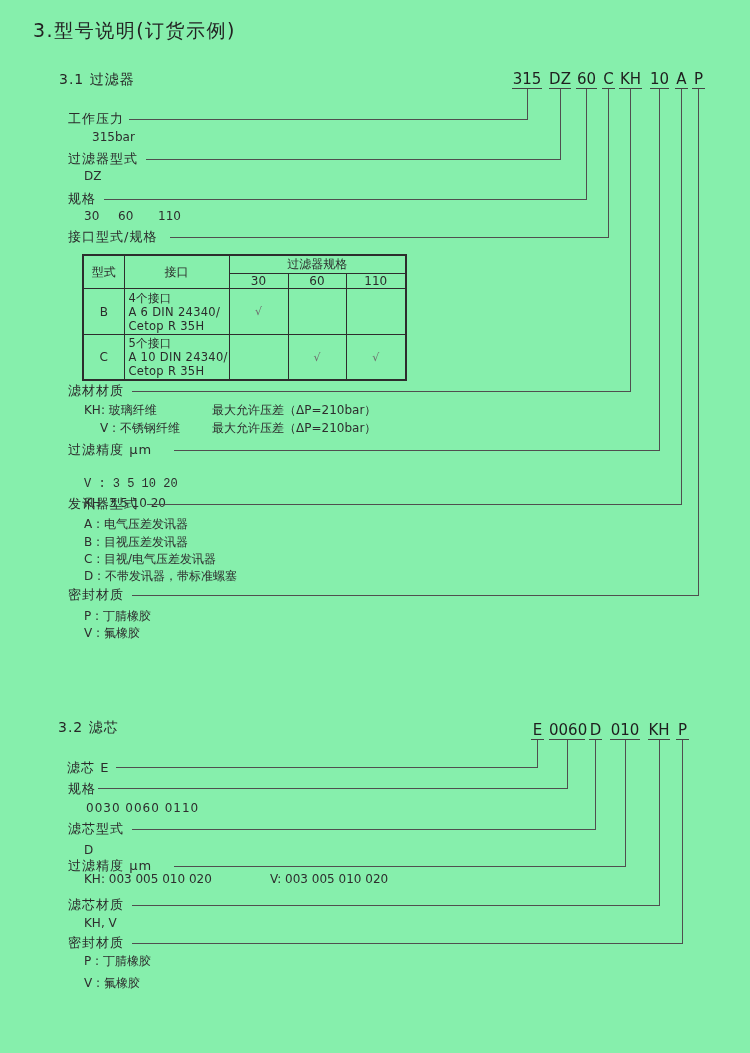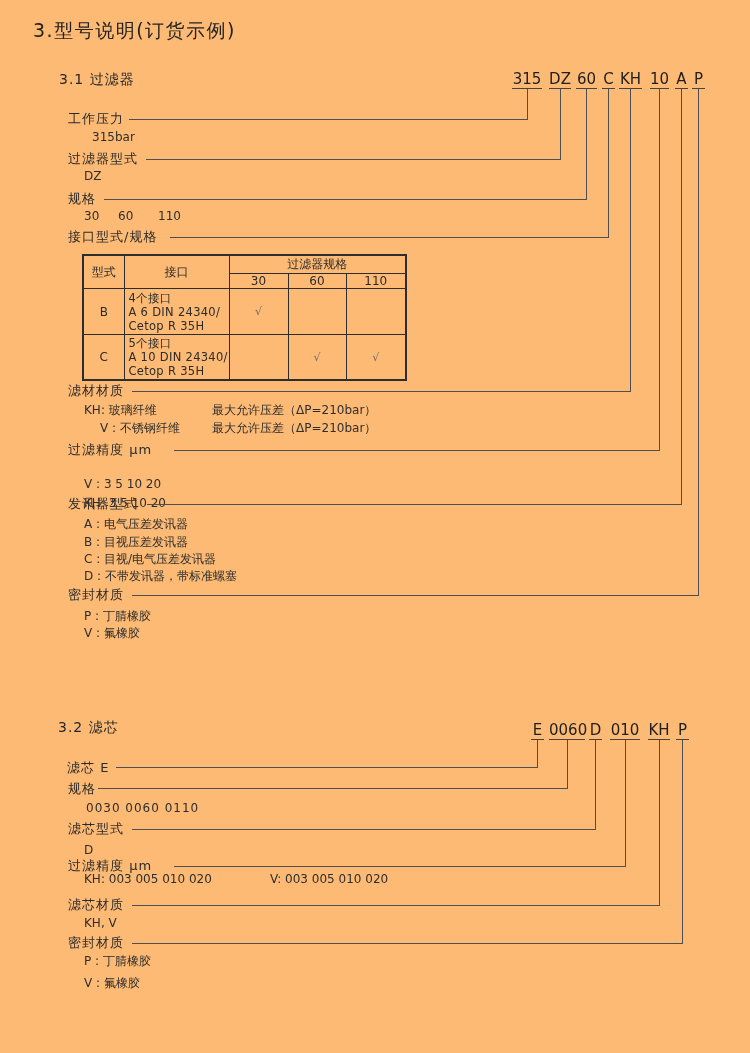--- a/index.html
+++ b/index.html
@@ -3,21 +3,21 @@
 <meta charset="utf-8">
 <style>
   html,body{margin:0;padding:0;}
   body{
     font-family:"DejaVu Sans","Liberation Sans",sans-serif;
     background:#ffffff;
   }
   #canvas{
     position:relative;
     width:750px;height:1053px;
-    background:#fdba74;
+    background:#86efac;
     color:#2a2a2a;
     overflow:hidden;
   }
   .ttl{position:absolute;font-size:19px;letter-spacing:1.5px;color:#222;white-space:nowrap;}
   .sec{position:absolute;font-size:14px;letter-spacing:1px;color:#262626;white-space:nowrap;margin-left:28px;}
   .lbl{position:absolute;font-size:13px;letter-spacing:1px;color:#2b2b2b;white-space:nowrap;line-height:15px;}
   .val{position:absolute;font-size:12px;color:#2e2e2e;white-space:nowrap;line-height:14px;}
   .note{position:absolute;font-size:12px;color:#2e2e2e;white-space:nowrap;line-height:14px;}
   .hline{position:absolute;height:1px;background:#4f4f4f;}
   .vline{position:absolute;width:1px;background:#4f4f4f;}
@@ -137,21 +137,21 @@
   <div class="lbl" style="left:68px;top:383px;">滤材材质</div>
   <div class="hline" style="left:132px;top:391px;width:499px;"></div>
   <div class="val" style="left:84px;top:403px;">KH: 玻璃纤维</div>
   <div class="note" style="left:212px;top:403px;">最大允许压差（ΔP=210bar）</div>
   <div class="val" style="left:100px;top:421px;">V : 不锈钢纤维</div>
   <div class="note" style="left:212px;top:421px;">最大允许压差（ΔP=210bar）</div>
 
   <div class="lbl" style="left:68px;top:442px;">过滤精度 μm</div>
   <div class="hline" style="left:174px;top:450px;width:486px;"></div>
   <div class="val" style="left:84px;top:459px;margin-top:37px;">KH: 3 5 10 20</div>
-  <div class="val" style="left:84px;top:477px;">V : 3 5 10 20</div>
+  <div class="val" style="left:84px;top:477px;font-family:Liberation Mono, monospace;">V : 3 5 10 20</div>
 
   <div class="lbl" style="left:68px;top:496px;">发讯器型式</div>
   <div class="hline" style="left:147px;top:504px;width:535px;"></div>
   <div class="val" style="left:84px;top:517px;">A : 电气压差发讯器</div>
   <div class="val" style="left:84px;top:535px;">B : 目视压差发讯器</div>
   <div class="val" style="left:84px;top:552px;">C : 目视/电气压差发讯器</div>
   <div class="val" style="left:84px;top:569px;">D : 不带发讯器，带标准螺塞</div>
 
   <div class="lbl" style="left:68px;top:587px;">密封材质</div>
   <div class="hline" style="left:132px;top:595px;width:567px;"></div>

